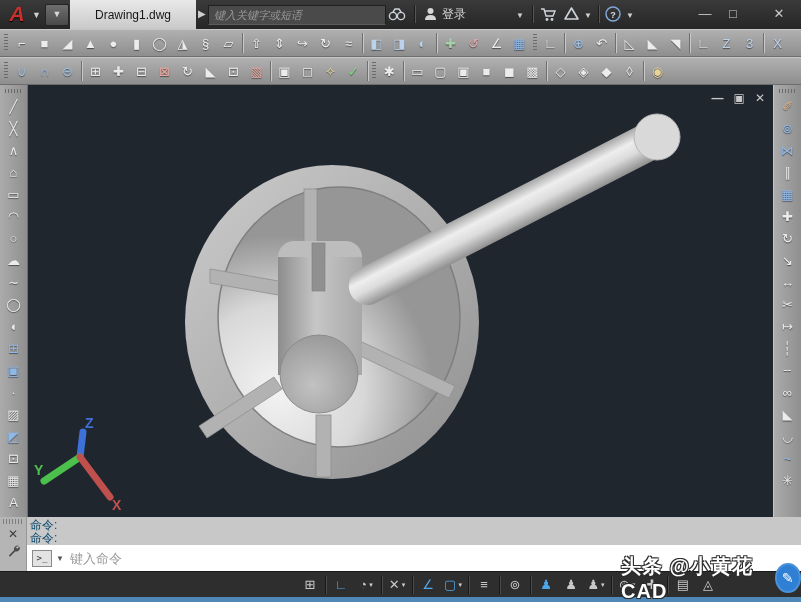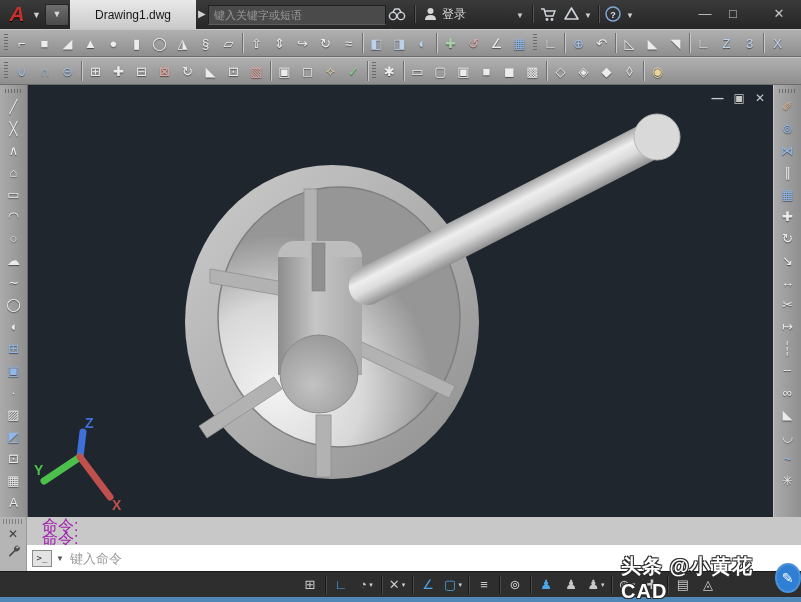--- a/index.html
+++ b/index.html
@@ -18,21 +18,21 @@
   .qat-btn{left:45px;top:4px;width:22px;height:20px;background:linear-gradient(#6e6e6e,#4a4a4a);
     border:1px solid #242424;border-radius:2px;color:#d8d8d8;font-size:9px;
     text-align:center;line-height:18px;}
   .doc-tab{left:70px;top:0;width:126px;height:29px;
     background:linear-gradient(#e9e9e9,#c9c9c9);color:#161616;
     font-size:12px;display:flex;align-items:center;justify-content:center;}
   .tab-arrow{left:198px;top:8px;color:#cfcfcf;font-size:10px;}
   .search-box{left:208px;top:5px;width:176px;height:18px;background:#4a4a4a;
     border:1px solid #202020;border-bottom-color:#5c5c5c;display:flex;align-items:center;}
   .search-box input{flex:1;background:transparent;border:none;outline:none;
-    color:#d0d0d0;font-size:11px;padding:0 5px;
+    color:#d0d0d0;font-size:11px;font-style:italic;padding:0 5px;
     font-family:"Liberation Sans","DejaVu Sans",sans-serif;}
   .search-box input::placeholder{color:#989898;}
   .tb-mini{top:4px;height:20px;display:flex;align-items:center;color:#cfd4dc;}
   .binoc{left:388px;}
   .tb-vsep{top:5px;width:1px;height:18px;background:#1d1d1d;border-right:1px solid #555;}
   .login-area{left:424px;top:4px;display:flex;align-items:center;gap:5px;color:#d6d6d6;font-size:12px;height:20px;}
   .dd-sm{font-size:8px;color:#cfcfcf;}
   .win-btn{top:0;width:34px;height:26px;color:#c9c9c9;font-size:13px;
     display:flex;align-items:center;justify-content:center;}
 
@@ -65,21 +65,21 @@
     font-size:12px;font-weight:bold;}
   .vp-controls span{cursor:default;}
 
   
   .cmd{left:0;top:517px;width:801px;height:54px;background:var(--command_bg,#c8c8c8);}
   .cmd-gutter{left:0;top:0;width:27px;height:54px;background:#b5b5b5;border-right:1px solid #979797;
     display:flex;flex-direction:column;align-items:center;gap:3px;padding-top:2px;box-sizing:border-box;}
   .cmd-grip{width:20px;height:5px;
     background:repeating-linear-gradient(90deg,#7d7d7d 0 1px,transparent 1px 3px);}
   .cmd-x{color:#3c3c3c;font-size:12px;font-weight:bold;line-height:14px;}
-  .cmd-history{left:30px;top:2px;font-size:16px;color:#a21caf;line-height:13px;margin-left:12px;}
+  .cmd-history{left:30px;top:2px;font-size:12px;color:#0c4a6e;line-height:13px;}
   .cmd-input-row{left:27px;top:28px;width:774px;height:26px;background:var(--input_bg,#fff);
     display:flex;align-items:center;gap:4px;padding-left:5px;box-sizing:border-box;}
   .prompt-chip{width:18px;height:15px;background:#e3e3e3;border:1px solid #8a8a8a;
     color:#333;font-size:9px;display:flex;align-items:center;justify-content:center;
     font-family:"DejaVu Sans Mono",monospace;}
   .cmd-input-row input{flex:1;border:none;outline:none;background:transparent;
     font-size:13px;color:#333;
     font-family:"Liberation Sans","DejaVu Sans",sans-serif;}
   .cmd-input-row input::placeholder{color:#9b9b9b;}
 

